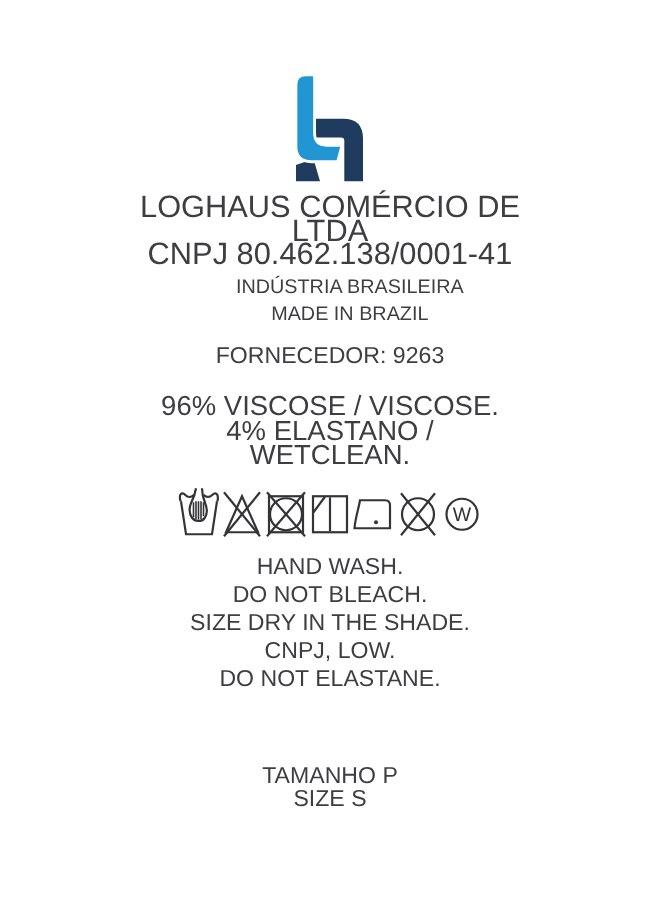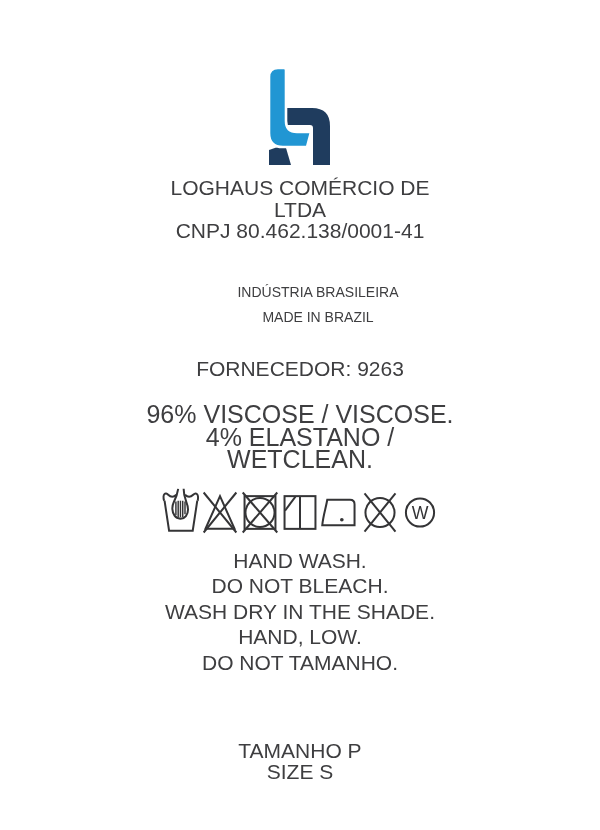--- a/index.html
+++ b/index.html
@@ -8,23 +8,23 @@
     width:600px; height:830px;
     background:#ffffff;
     font-family:"Liberation Sans", sans-serif;
     color:#3e3e40;
     text-align:center;
     overflow:hidden;
     margin:0 auto;
   }
   .logo { display:block; margin:68px auto 0 auto; }
   .txt-block div { white-space:nowrap; }
-  .company     { margin-top:12px; font-size:21px; line-height:21.7px; }
-  .origin      { margin-top:38px; font-size:14px; line-height:25px;padding-left:36px; }
-  .supplier    { margin-top:26px; font-size:21px; line-height:25px; }
+  .company     { margin-top:12px; font-size:28px; line-height:21.7px; }
+  .origin      { margin-top:6px; font-size:18px; line-height:25px;padding-left:36px; }
+  .supplier    { margin-top:13px; font-size:21px; line-height:25px; }
   .composition { margin-top:22px; font-size:25px; line-height:22.5px; }
   .symbols {
     margin-top:16px;
     display:flex; justify-content:center; align-items:flex-start;
     height:52px;
   }
   .symbols svg { display:block; }
   .care        { margin-top:9px;  font-size:21px; line-height:25.6px; }
   .size        { margin-top:64px; font-size:21px; line-height:21.5px; }
   .care-sym { stroke:#343436; stroke-width:2.2; fill:none; }
@@ -125,23 +125,23 @@
         <circle cx="22" cy="28" r="15.5"></circle>
       </g>
       <text x="22" y="35" text-anchor="middle" font-family="Liberation Sans, sans-serif" font-size="19.5" fill="#343436">W</text>
     </svg>
 
   </div>
 
   <div class="txt-block care">
     <div>HAND WASH.</div>
     <div>DO NOT BLEACH.</div>
-    <div>WASH DRY IN THE SHADE.</div>
-    <div>HAND, LOW.</div>
-    <div>DO NOT TAMANHO.</div>
+    <div>SIZE DRY IN THE SHADE.</div>
+    <div>CNPJ, LOW.</div>
+    <div>DO NOT ELASTANE.</div>
   </div>
 
   <div class="txt-block size">
     <div>TAMANHO P</div>
     <div>SIZE S</div>
   </div>
 
 </div>
 
 </body></html>

